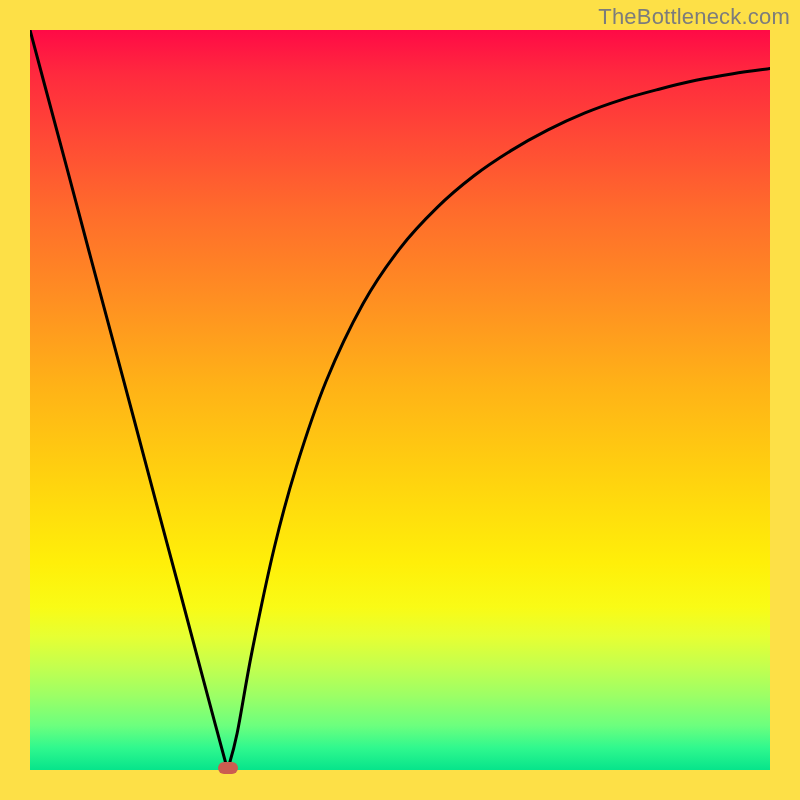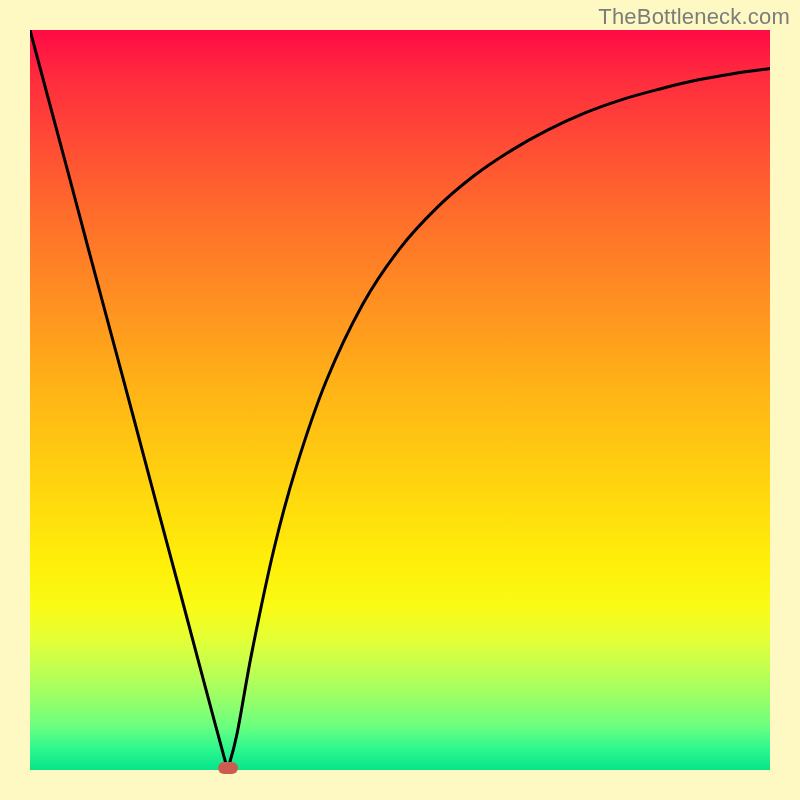--- a/index.html
+++ b/index.html
@@ -8,21 +8,21 @@
     width: 800px;
     height: 800px;
     background: #000;
     overflow: hidden;
     font-family: Arial, Helvetica, sans-serif;
   }
   .frame {
     position: relative;
     width: 800px;
     height: 800px;
-    background: #fef9c3;
+    background: #fde047;
   }
   .plot-area {
     position: absolute;
     left: 30px;
     top: 30px;
     width: 740px;
     height: 740px;
     
     background: linear-gradient(
       to bottom,

